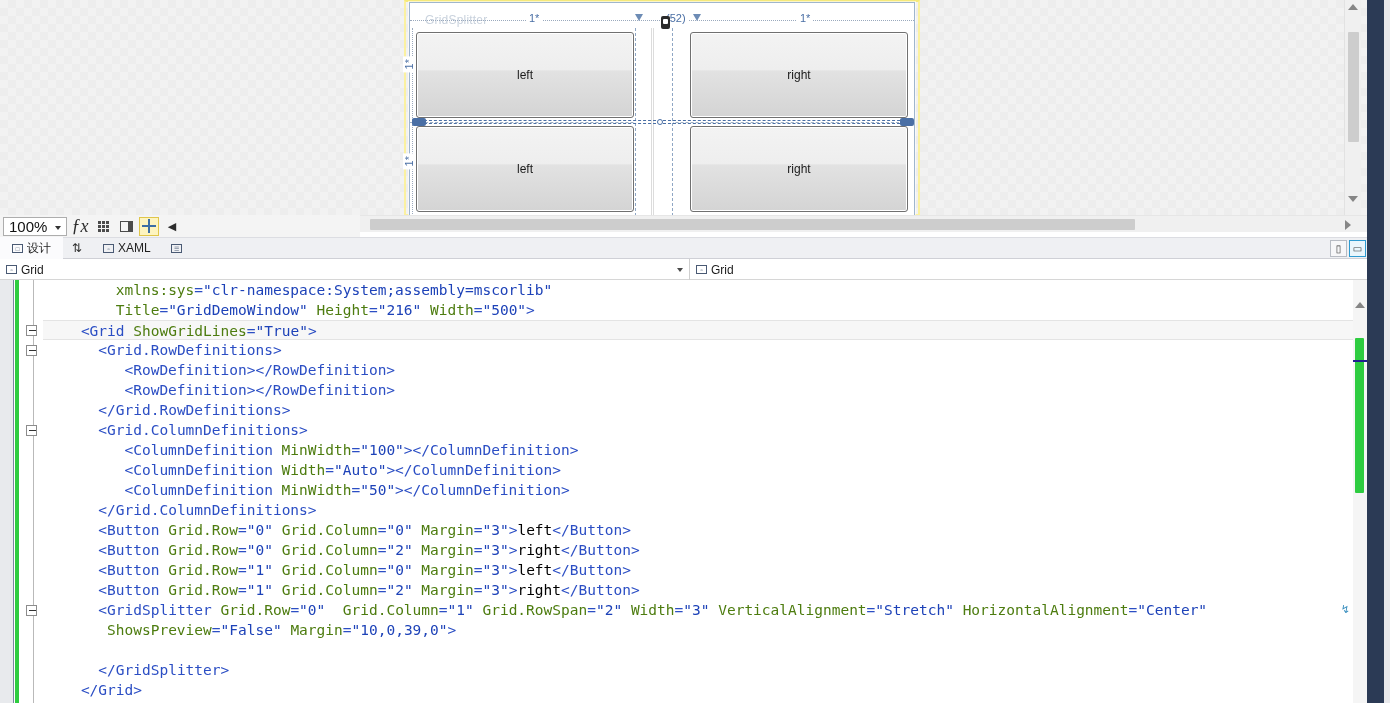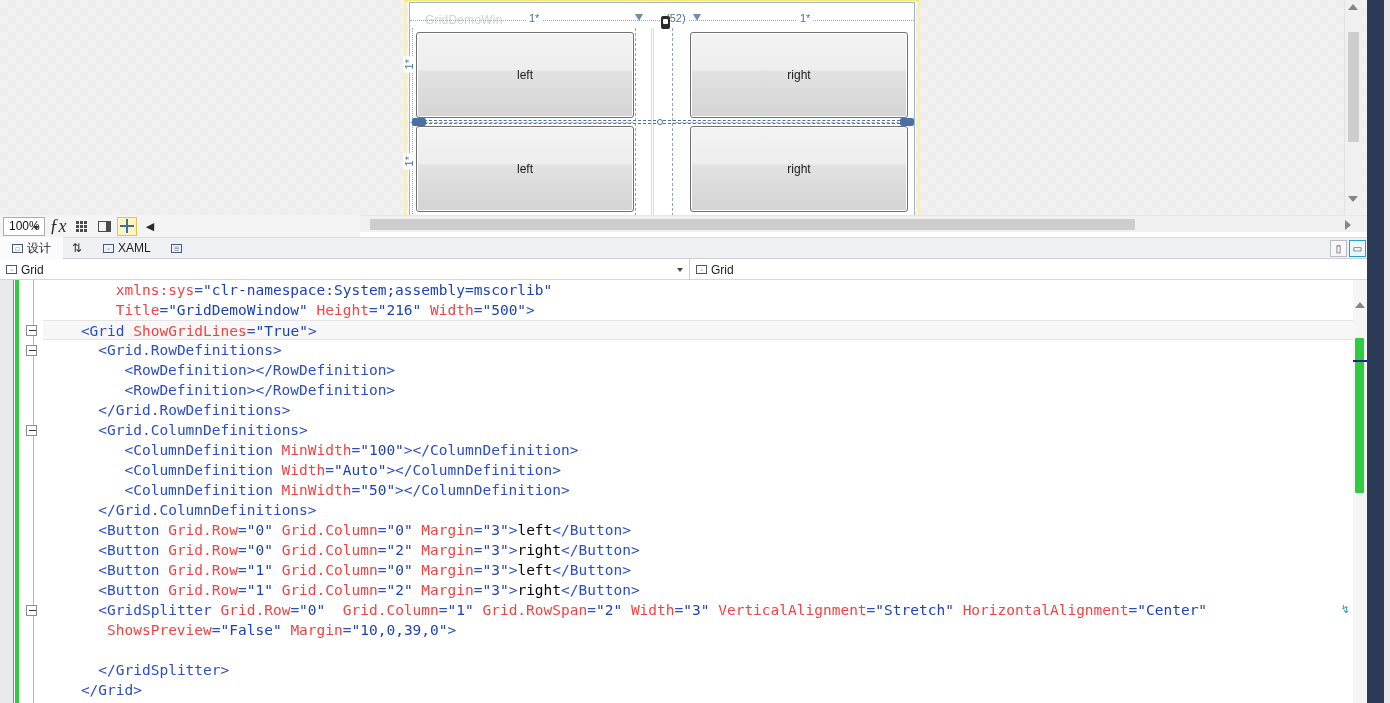--- a/index.html
+++ b/index.html
@@ -192,24 +192,24 @@
   
   #zoom-row {
     position: absolute; left: 0; top: 215px;
     width: 360px; height: 22px;
     background: #f4f4f4;
     display: flex; align-items: center;
     padding-left: 3px;
     z-index: 5;
   }
   #zoom-select {
-    width: 42px; height: 19px;
+    width: 64px; height: 19px;
     border: 1px solid #adadad;
     background: #ffffff;
-    font-size: 12px;
+    font-size: 15px;
     font-family: "Liberation Sans", sans-serif;
     color: #111;
     display: flex; align-items: center;
     padding-left: 5px;
     position: relative;
   }
   #zoom-select .caret {
     position: absolute; right: 5px; top: 8px;
     width: 0; height: 0;
     border-left: 3.5px solid transparent;
@@ -368,21 +368,21 @@
     white-space: pre;
   }
   .code-line.current {
     background: #f7f7f7;
     border-top: 1px solid #e4e4e4;
     border-bottom: 1px solid #e4e4e4;
     height: 20px;
     box-sizing: border-box;
   }
   .tk-tag   { color: #2b4ec4; }
-  .tk-attr  { color: #ef4444; }
+  .tk-attr  { color: #4d7c0f; }
   .tk-val   { color: #1d42b8; }
   .tk-pun   { color: #2b4ec4; }
   .tk-txt   { color: #000000; }
 
   
   #editor-vscroll {
     position: absolute; right: 23px; top: 0;
     width: 14px; height: 423px;
     background: #f5f5f5;
   }
@@ -423,21 +423,21 @@
 </head>
 <body>
 
 <div id="app">
 
   <div id="designer-pane">
 
     <div id="artboard-frame"></div>
 
     <div id="window-chrome">
-      <div id="window-title-watermark">GridDemoWin</div>
+      <div id="window-title-watermark">GridSplitter</div>
     </div>
 
     <div id="col-ruler">
       <div class="ruler-dots" style="left:0px;width:504px;"></div>
 
       <div class="ruler-label" style="left:116px;">1*</div>
       <div class="ruler-label" style="left:253px;">(52)</div>
       <div class="ruler-label" style="left:387px;">1*</div>
 
       <div class="ruler-marker" style="left:225px;"></div>

